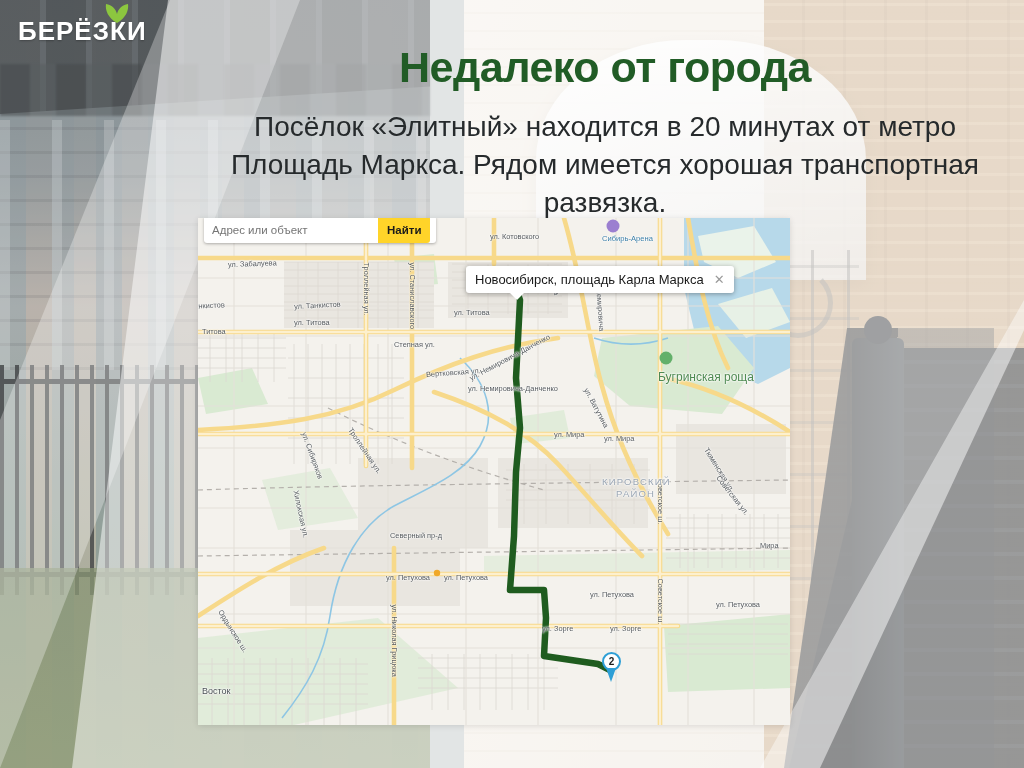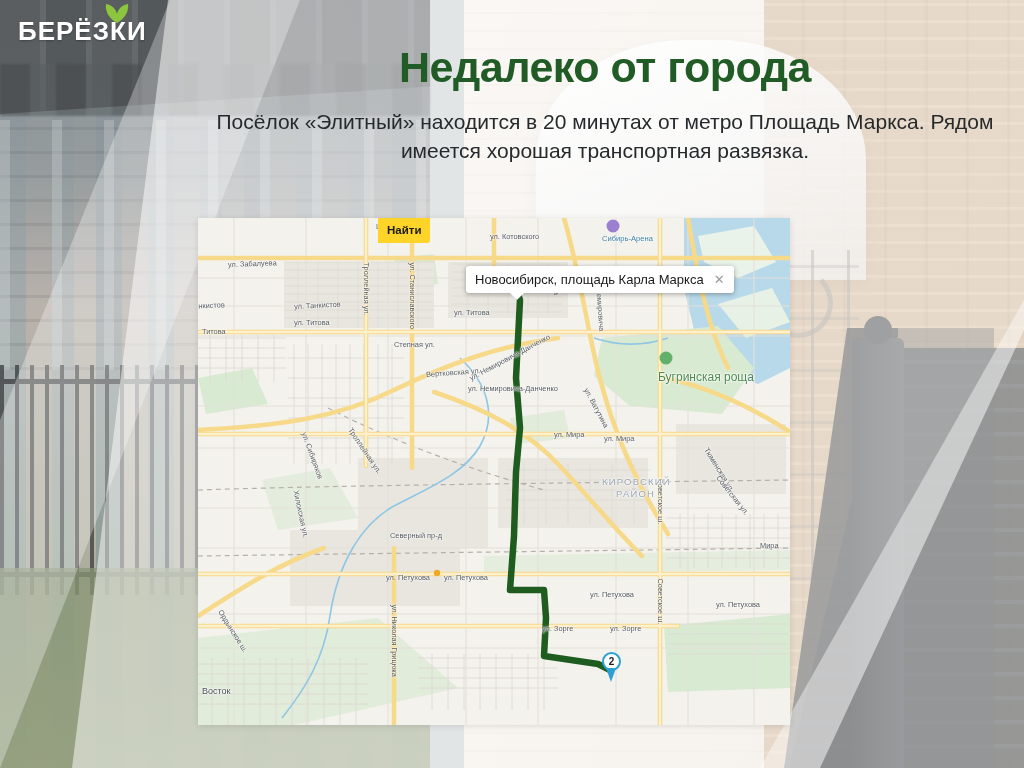--- a/index.html
+++ b/index.html
@@ -161,21 +161,21 @@
     position:absolute; left:86px; top:-14px; width:26px; height:20px;
   }
 
   
   #headings { position:absolute; left:210px; top:44px; width:790px; z-index:30; text-align:center; }
   #title {
     font-size:43px; font-weight:bold; color:#215c26; line-height:1.1;
     letter-spacing:-0.5px;
   }
   #subtitle {
-    margin-top:17px; font-size:21px; color:#262a2c; line-height:1.35;
+    margin-top:17px; font-size:28px; color:#262a2c; line-height:1.35;
   }
 
   
   #map {
     position:absolute; left:198px; top:218px; width:592px; height:507px;
     background:#f3f1ec; overflow:hidden; z-index:25;
     box-shadow:0 1px 6px rgba(0,0,0,.12);
   }
   #map-canvas { position:absolute; inset:0; }
 
@@ -384,20 +384,23 @@
     </g>
 
     <circle cx="415" cy="8" r="6.5" fill="#9b7fd0"></circle>
     <circle cx="468" cy="140" r="6.5" fill="#63b06a"></circle>
     <circle cx="239" cy="355" r="3.2" fill="#f0a828"></circle>
 
     <polyline fill="none" stroke="#1f5c1f" stroke-width="6.5" stroke-linejoin="round" stroke-linecap="round" points="318,70 322,82 318,160 322,210 318,254 316,318 312,372 346,372 348,400 346,438 400,446 412,452"></polyline>
     <circle cx="318" cy="70" r="4" fill="#8c2020"></circle>
   </svg>
 
+  <div id="search-bar">
+    <input id="search-input" type="text" placeholder="Адрес или объект" style="">
+  </div>
   <button id="search-btn">Найти</button>
 
   <div id="balloon">
     <span class="bt">Новосибирск, площадь Карла Маркса</span>
     <span class="bx">✕</span>
   </div>
 
   <div id="route-pin">
     <div class="tail"></div>
     <div class="circ">2</div>

